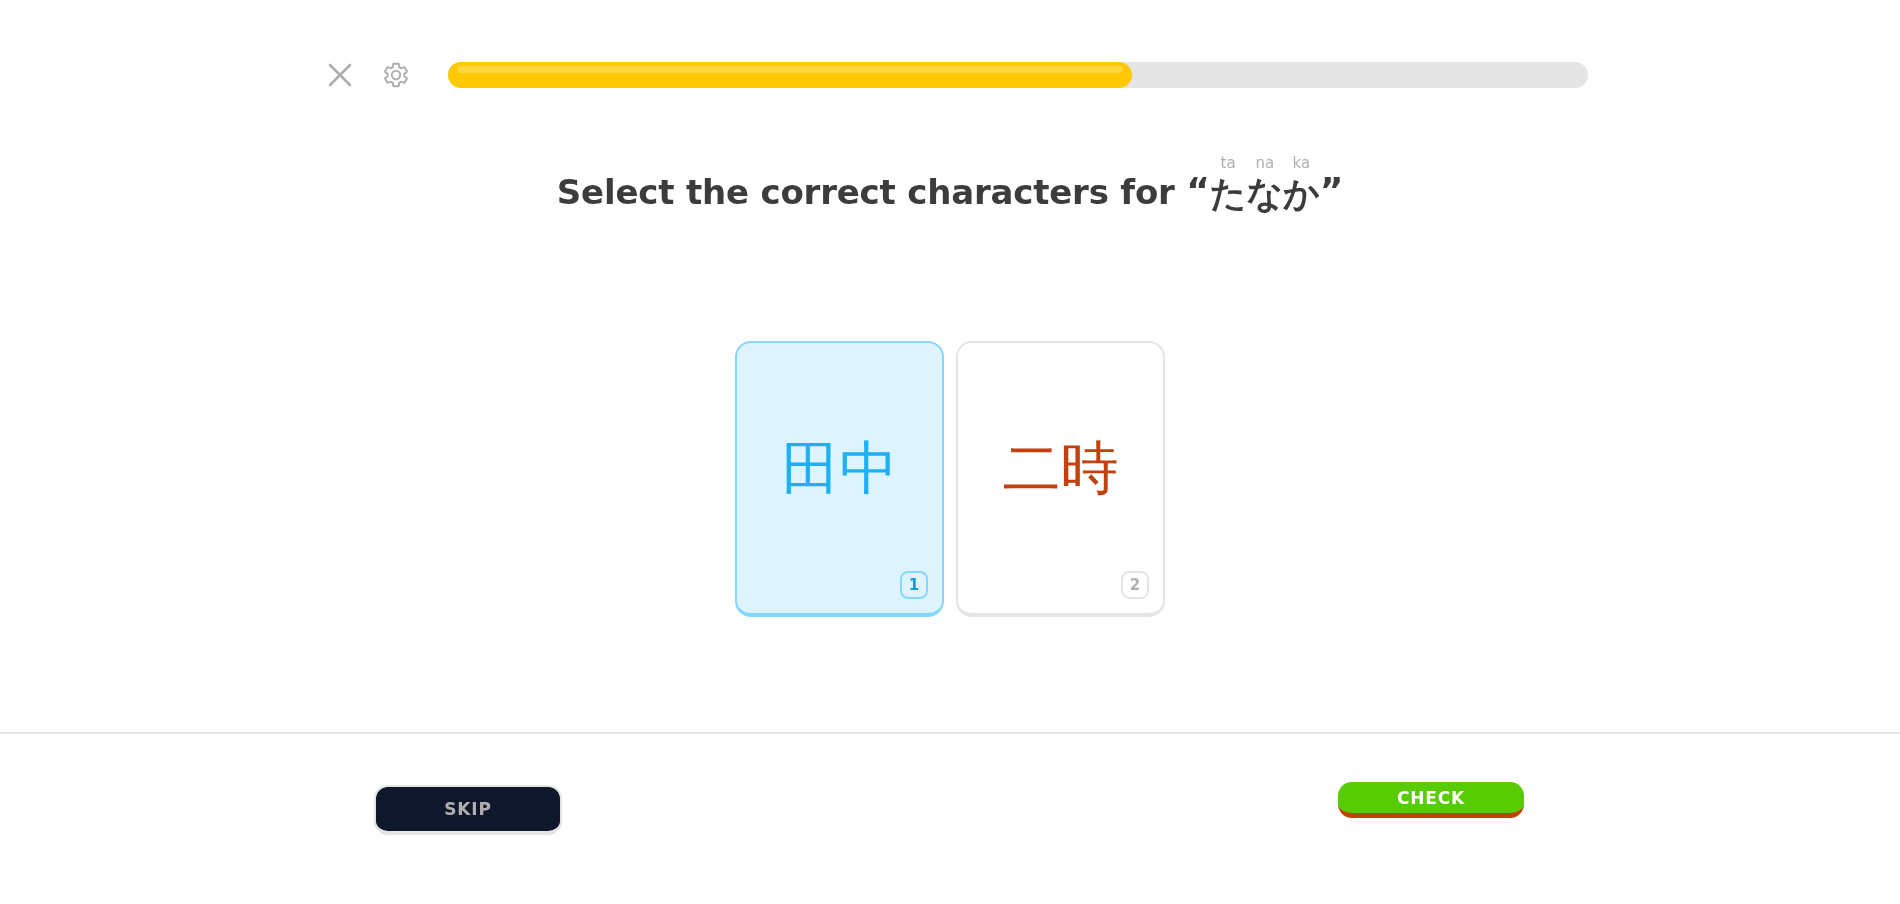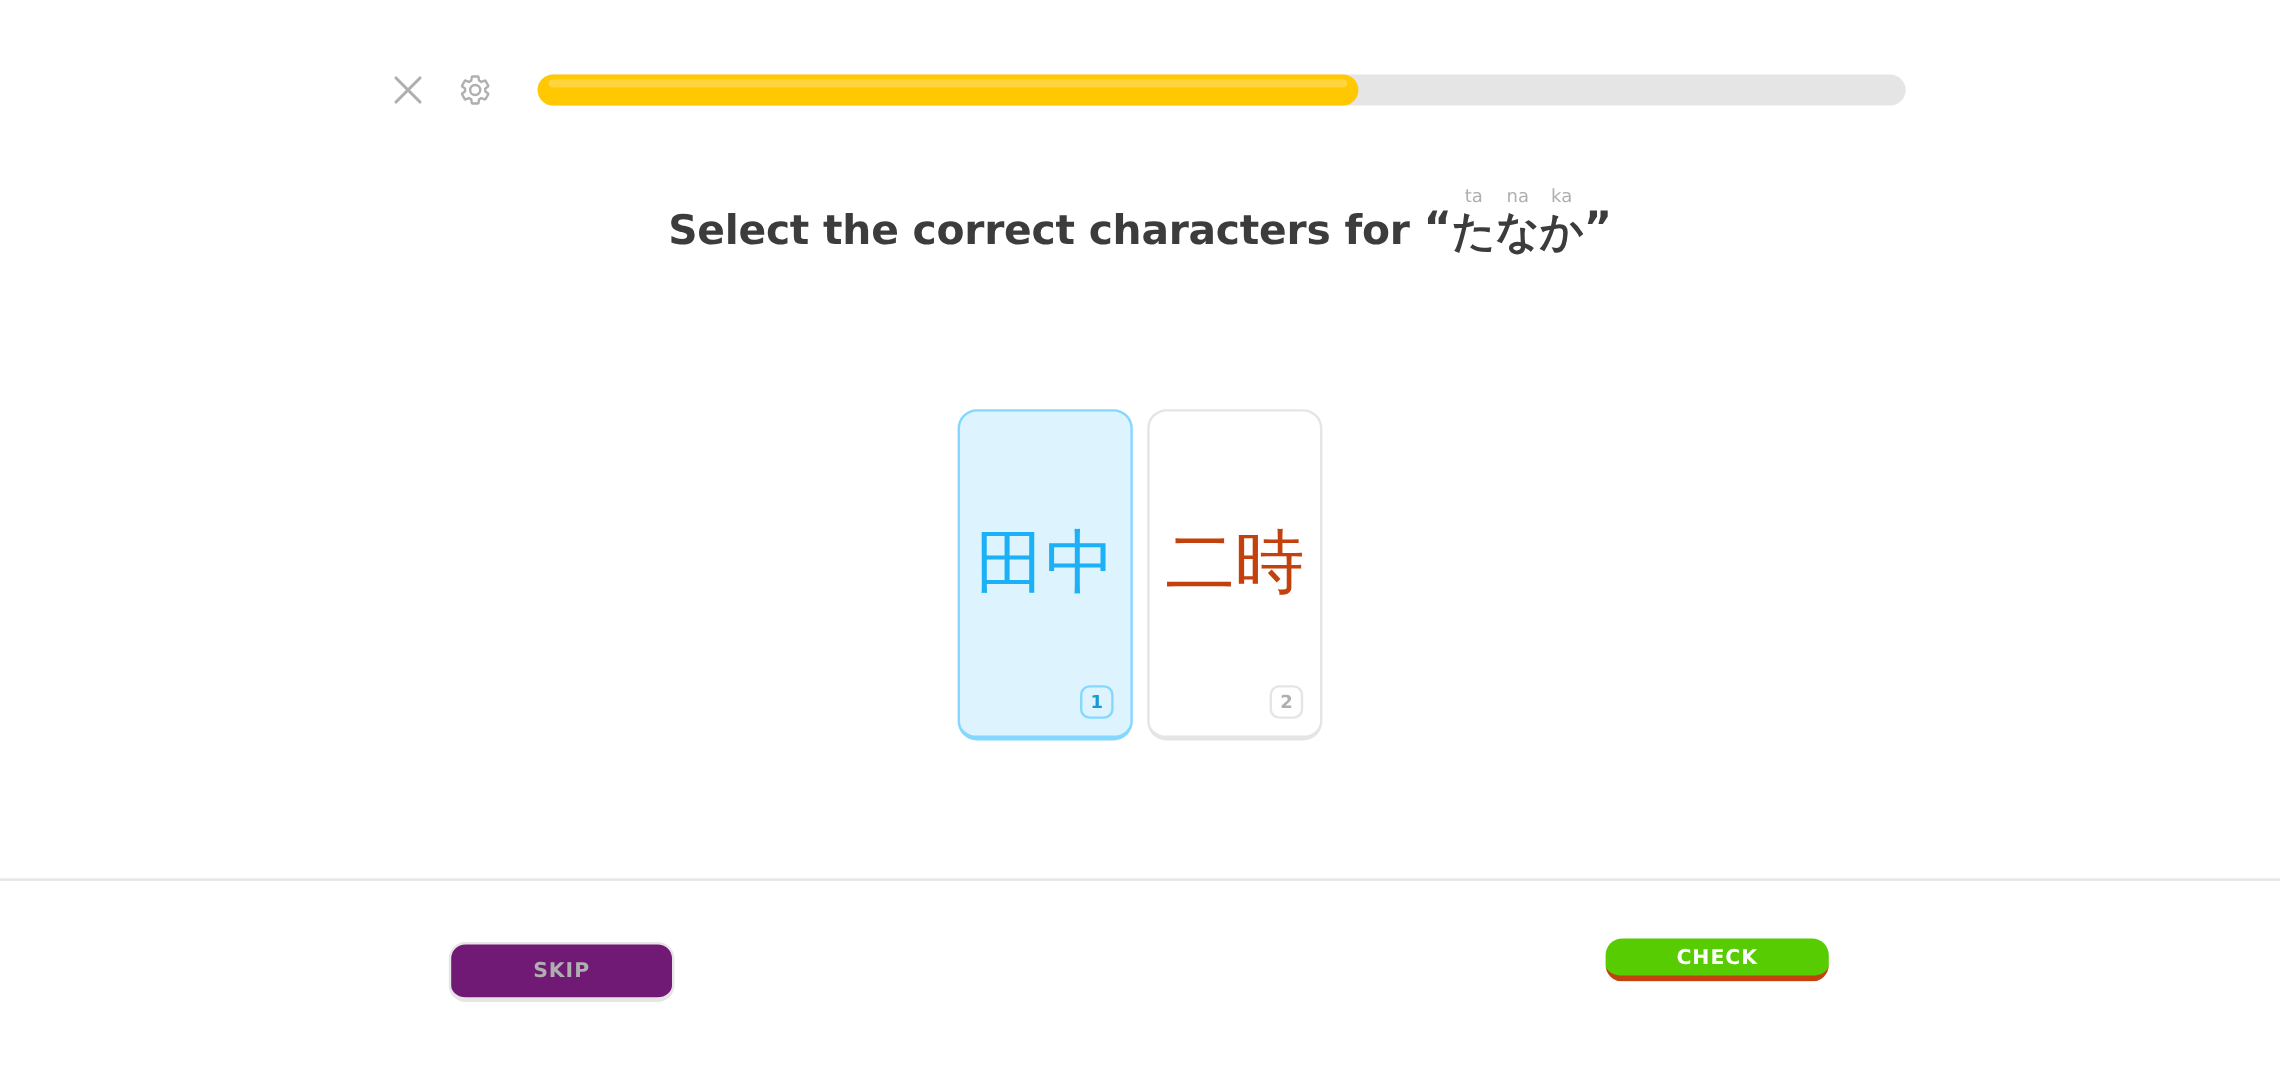--- a/index.html
+++ b/index.html
@@ -129,21 +129,21 @@
     top: 341px;
     left: 0;
     width: 1900px;
     display: flex;
     justify-content: center;
     align-items: flex-start;
     gap: 12px;
   }
   .card {
     position: relative;
-    width: 146px;
+    width: 209px;
     height: 276px;
     box-sizing: border-box;
     background: #ffffff;
     border: 2px solid #e5e5e5;
     border-bottom-width: 4px;
     border-radius: 16px;
     cursor: pointer;
     display: flex;
     align-items: center;
     justify-content: center;
@@ -201,21 +201,21 @@
     width: 1900px;
     height: 170px;
   }
   .skip-btn {
     position: absolute;
     left: 374px;
     top: 51px;
     width: 188px;
     height: 50px;
     box-sizing: border-box;
-    background: #701a75;
+    background: #0f172a;
     border: 2px solid #e5e5e5;
     border-bottom-width: 4px;
     border-radius: 14px;
     display: flex;
     align-items: center;
     justify-content: center;
     font-size: 17px;
     font-weight: bold;
     letter-spacing: 0.8px;
     color: #afafaf;

